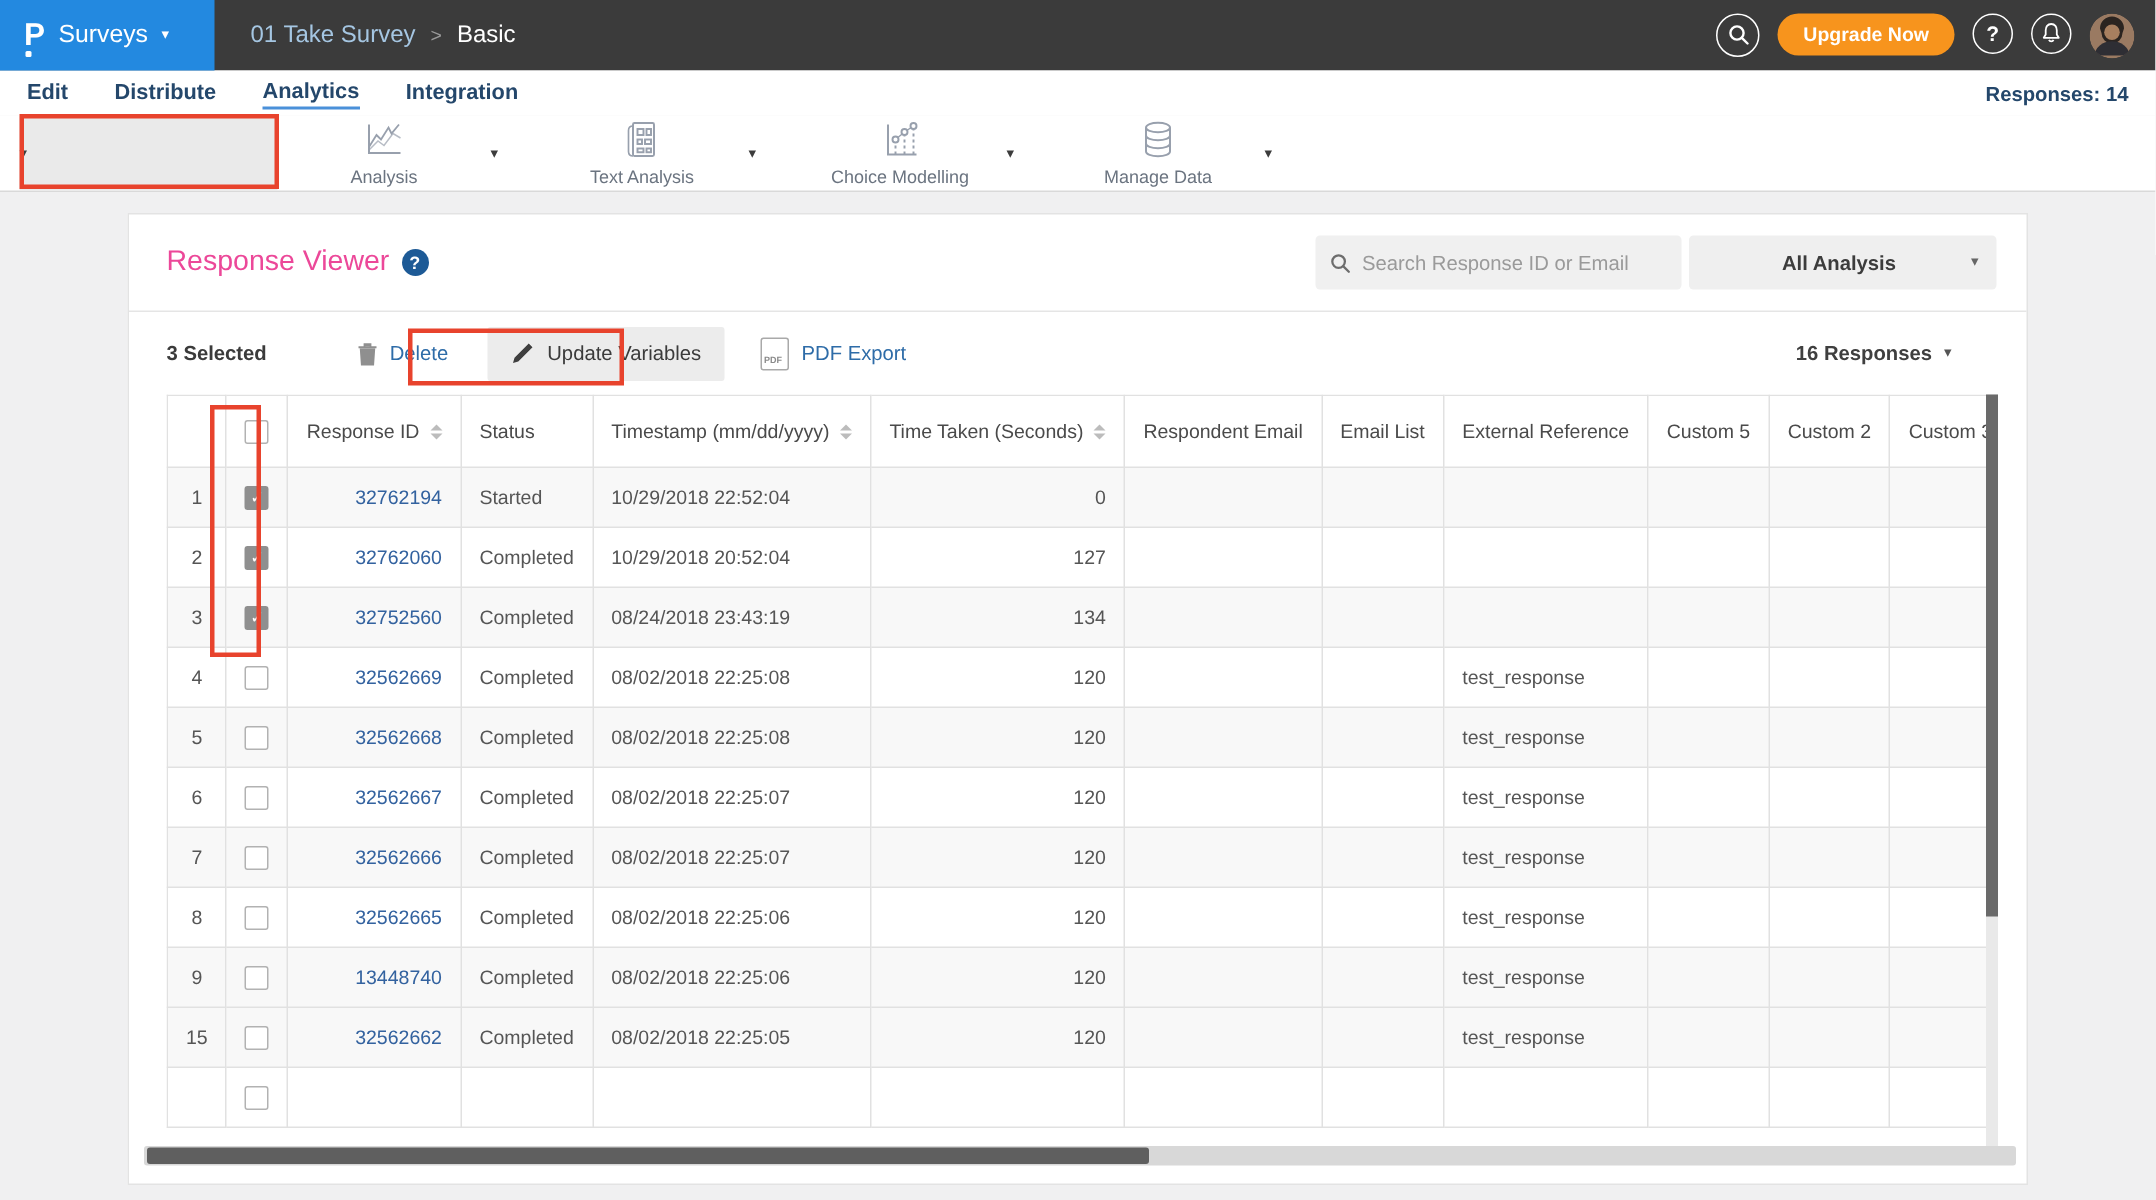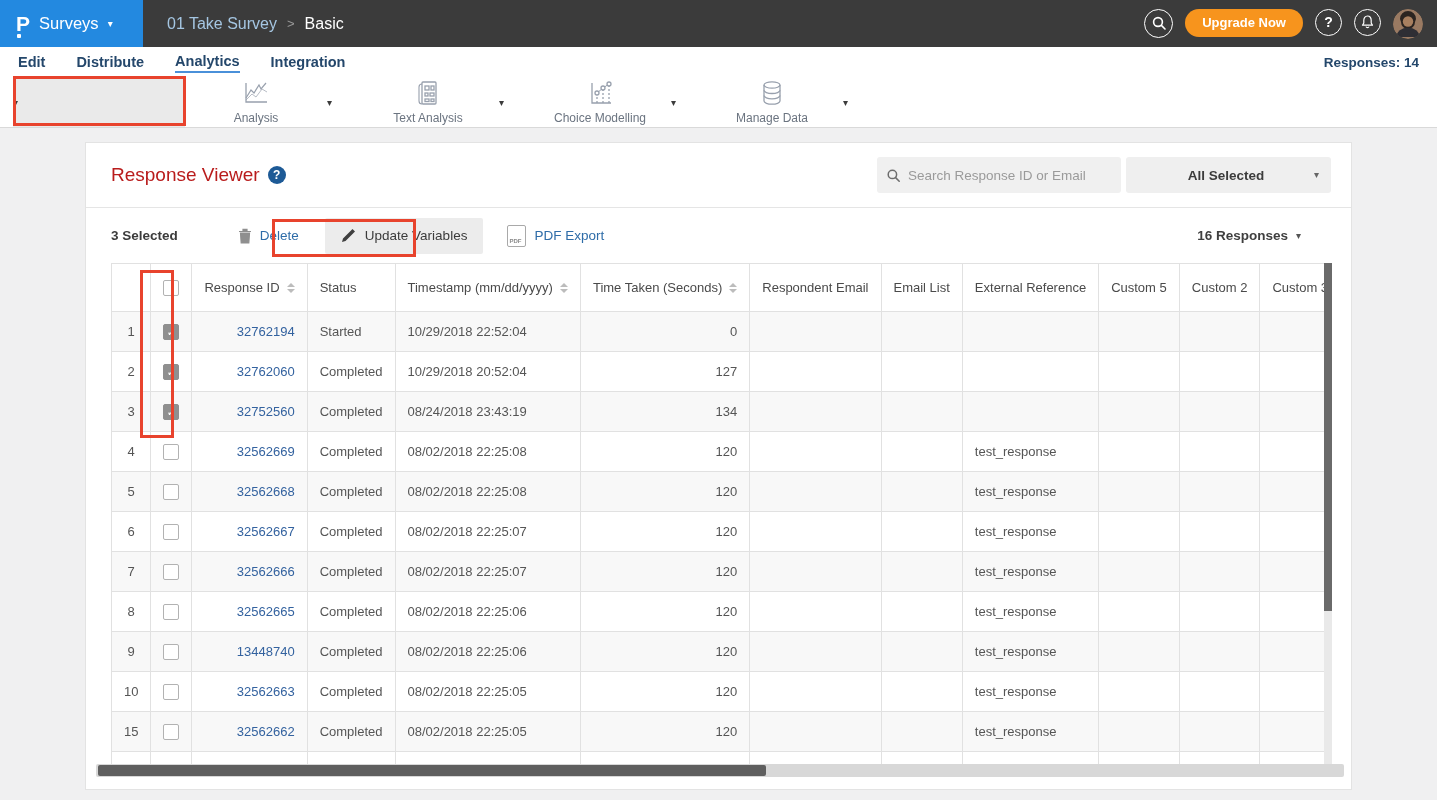--- a/index.html
+++ b/index.html
@@ -38,21 +38,21 @@
   .tg.sel { background:#eaeaea; }
   .tbtn { flex:1; display:flex; flex-direction:column; align-items:center; justify-content:center; gap:4px; }
   .ticon svg { display:block; }
   .tlbl { font-size:12px; color:#6b7480; }
   .tcaret { width:30px; color:#3c3c3c; font-size:10px; text-align:left; }
 
   
   .content { padding:14px 0 0 85px; }
   .card { width:1267px; height:648px; background:#fff; border:1px solid #e3e3e3; }
   .card-head { display:flex; align-items:center; height:64px; padding:0 20px 0 25px; }
-  .pv-title { font-size:19px; font-weight:400; color:#b91c1c; }
+  .pv-title { font-size:19px; font-weight:400; color:#ec4899; }
   .help-badge { display:inline-flex; align-items:center; justify-content:center; width:18px; height:18px; margin-left:8px; border-radius:50%; background:#1d5a96; color:#fff; font-size:12px; font-weight:700; cursor:pointer; }
   .head-right { margin-left:auto; display:flex; gap:5px;align-items:center; }
   .searchbox { display:flex; align-items:center; width:244px; height:36px; background:#f0f0f0; border-radius:3px; padding:0 10px; gap:8px; }
   .searchbox input { flex:1; border:none; background:transparent; outline:none; font-family:inherit; font-size:13.5px; color:#444; }
   .searchbox input::placeholder { color:#9a9a9a; }
   .filterbox { display:flex; align-items:center; width:205px; height:36px; background:#efefef; border-radius:3px; padding:0 12px; cursor:pointer; }
   .filter-val { flex:1; text-align:center; font-size:13.5px; font-weight:700; color:#3c3c3c; }
   .filterbox .caret { color:#666; }
   .divider { height:1px; background:#e5e5e5; }
 
@@ -229,21 +229,21 @@
         <span class="help-badge">?</span>
         <div class="head-right">
           <div class="searchbox">
             <svg width="13" height="13" viewBox="0 0 13 13">
                 <circle cx="5.4" cy="5.4" r="4.2" fill="none" stroke="#6d6d6d" stroke-width="1.5"></circle>
                 <line x1="8.6" y1="8.6" x2="12.2" y2="12.2" stroke="#6d6d6d" stroke-width="1.5" stroke-linecap="round"></line>
               </svg>
             <input placeholder="Search Response ID or Email" style="">
           </div>
           <div class="filterbox">
-            <span class="filter-val">All Selected</span>
+            <span class="filter-val">All Analysis</span>
             <span class="caret">▾</span>
           </div>
         </div>
       </div>
 
       <div class="divider"></div>
 
       <div class="actionrow">
         <span class="sel-count">3 Selected</span>
         <span class="act del">
@@ -430,34 +430,20 @@
                   <td>Completed</td>
                   <td>08/02/2018 22:25:06</td>
                   <td class="c-tt">120</td>
                   <td></td>
                   <td></td>
                   <td>test_response</td>
                   <td></td>
                   <td></td>
                   <td></td>
                 </tr>
-                <tr class="drow">
-                  <td class="c-num">10</td>
-                  <td class="c-cb"><span class="cb"></span></td>
-                  <td class="c-id"><a class="idlink">32562663</a></td>
-                  <td>Completed</td>
-                  <td>08/02/2018 22:25:05</td>
-                  <td class="c-tt">120</td>
-                  <td></td>
-                  <td></td>
-                  <td>test_response</td>
-                  <td></td>
-                  <td></td>
-                  <td></td>
-                </tr>
                 <tr class="drow alt">
                   <td class="c-num">15</td>
                   <td class="c-cb"><span class="cb"></span></td>
                   <td class="c-id"><a class="idlink">32562662</a></td>
                   <td>Completed</td>
                   <td>08/02/2018 22:25:05</td>
                   <td class="c-tt">120</td>
                   <td></td>
                   <td></td>
                   <td>test_response</td>

